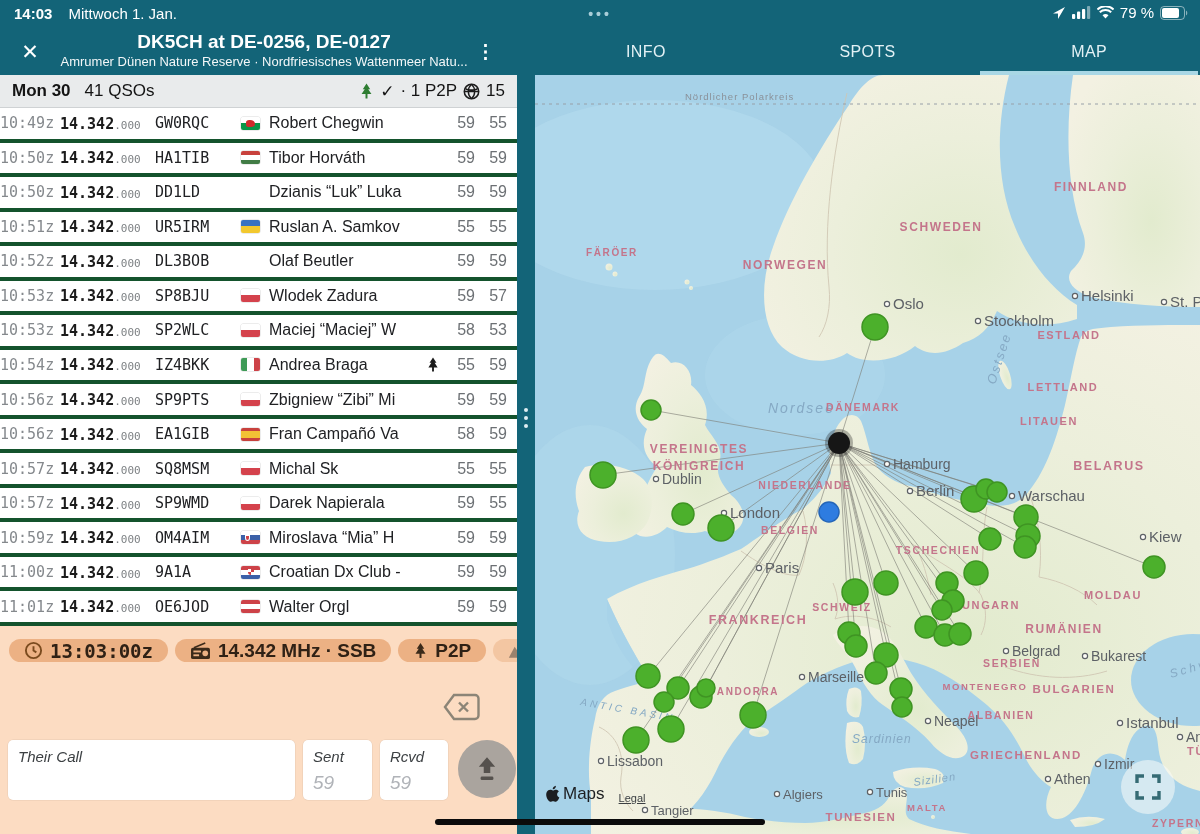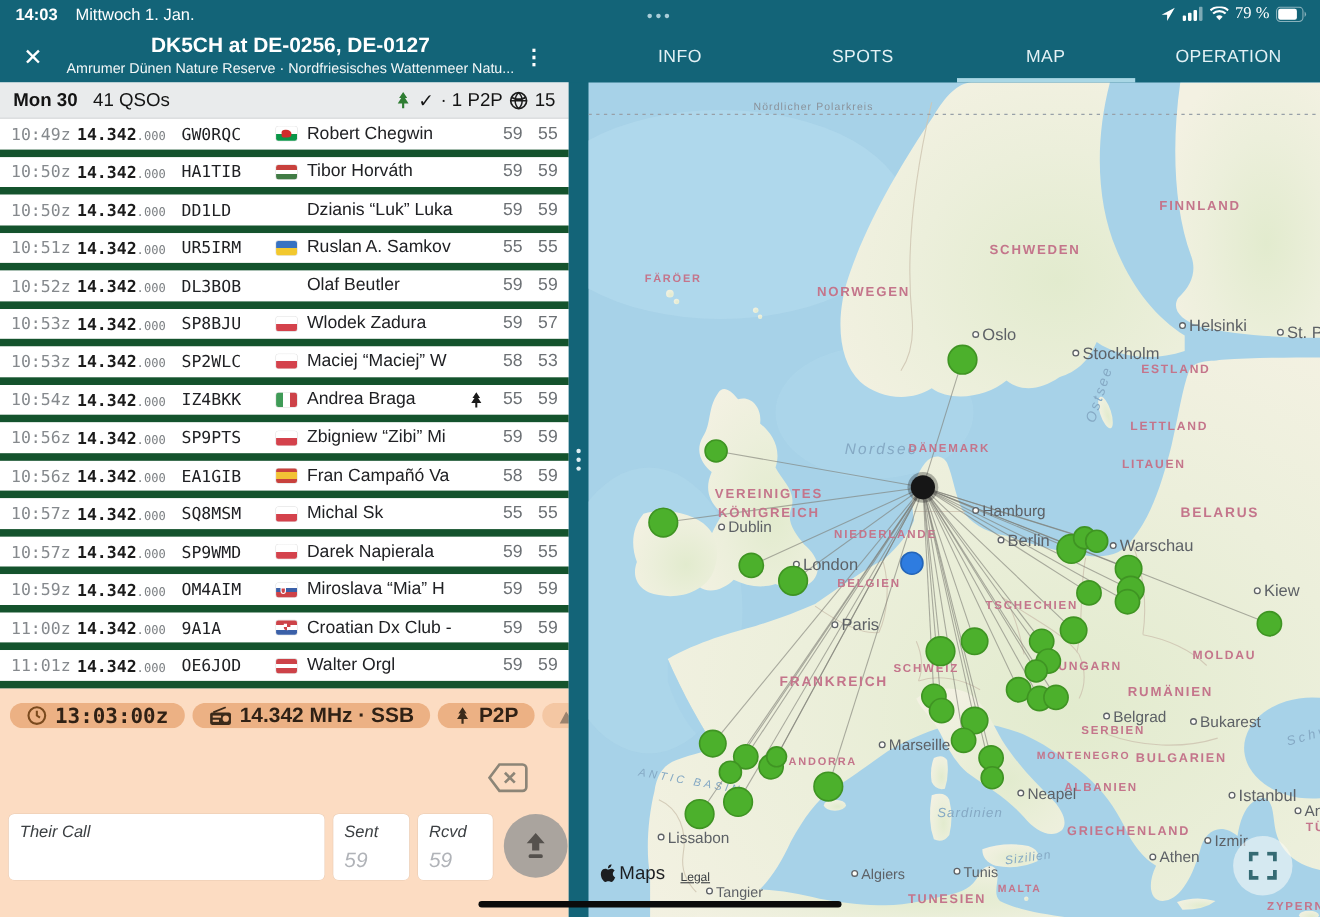--- a/index.html
+++ b/index.html
@@ -5,21 +5,21 @@
   html,body{margin:0;padding:0;background:#222;}
   *{box-sizing:border-box;}
   .screen{position:relative;width:1200px;height:834px;background:#136478;overflow:hidden;
           font-family:"Liberation Sans",sans-serif;-webkit-font-smoothing:antialiased;}
   
   .statusbar{position:absolute;left:0;top:0;width:1200px;height:28px;color:#fff;}
   .sb-left{position:absolute;left:14px;top:5px;font-size:15px;}
   .sb-time{font-weight:700;margin-right:12px;}
   .sb-center{position:absolute;left:0;right:0;top:6px;text-align:center;color:#a9cdd8;
              font-size:14px;letter-spacing:3px;font-weight:700;}
-  .sb-right{position:absolute;right:12px;top:4px;display:flex;align-items:center;gap:6px;font-family:Liberation Serif, serif;}
+  .sb-right{position:absolute;right:12px;top:4px;display:flex;align-items:center;gap:6px;}
   .sb-right svg{display:block;}
   .sb-batt-txt{font-size:15px;}
   
   .header{position:absolute;left:0;top:28px;width:1200px;height:47px;}
   .header-left{position:absolute;left:0;top:0;width:517px;height:47px;}
   .close-btn{position:absolute;left:16px;top:10px;width:28px;height:28px;color:#fff;font-size:21px;
              display:flex;align-items:center;justify-content:center;cursor:pointer;}
   .title-wrap{position:absolute;left:54px;top:2px;width:420px;text-align:center;color:#fff;}
   .title{font-size:19px;font-weight:700;line-height:24px;}
   .subtitle{font-size:13px;line-height:16px;opacity:.95;white-space:nowrap;overflow:hidden;}
@@ -34,21 +34,21 @@
   .divider{width:18px;height:759px;background:#136478;position:relative;flex:none;}
   .handle{position:absolute;left:50%;top:333px;transform:translateX(-50%);display:flex;flex-direction:column;gap:4px;}
   .handle i{width:4px;height:4px;border-radius:50%;background:#dfeef2;display:block;}
   
   .list-header{height:33px;background:#e9ebec;display:flex;align-items:center;padding:0 12px;
                border-bottom:1px solid #cfd2d4;font-size:17px;color:#141414;}
   .lh-day{font-weight:700;margin-right:14px;}
   .lh-right{margin-left:auto;display:flex;align-items:center;gap:6px;font-size:17px;}
   .lh-right svg{display:block;}
   #qso-list{height:518px;display:flex;flex-direction:column;}
-  .row{flex:1;display:flex;align-items:center;border-bottom:7px solid #14532d;padding-left:10px;
+  .row{flex:1;display:flex;align-items:center;border-bottom:4px solid #14532d;
        font-size:16px;color:#202124;background:#fff;}
   .c-time{width:60px;font-family:"DejaVu Sans Mono",monospace;font-size:15px;color:#85898d;flex:none;}
   .c-freq{width:95px;flex:none;font-family:"DejaVu Sans Mono",monospace;}
   .c-freq b{font-size:15px;color:#1b1b1b;}
   .c-freq small{font-size:11px;color:#7d8184;}
   .c-call{width:86px;flex:none;font-family:"DejaVu Sans Mono",monospace;font-size:15px;}
   .c-flag{width:28px;flex:none;}
   .flag{width:19px;height:13px;border-radius:2px;display:block;position:relative;box-shadow:0 0 0 .5px rgba(0,0,0,.15);}
   .flag i{position:absolute;display:block;}
   .f-wales{background:linear-gradient(180deg,#fff 50%,#0a9648 50%);}
@@ -147,21 +147,20 @@
       <div class="title-wrap">
         <div class="title">DK5CH at DE-0256, DE-0127</div>
         <div class="subtitle">Amrumer Dünen Nature Reserve · Nordfriesisches Wattenmeer Natu...</div>
       </div>
       <div class="kebab">⋮</div>
     </div>
     <div class="tabs" id="tabs">
         <div class="tab">INFO</div>
         <div class="tab">SPOTS</div>
         <div class="tab active">MAP</div>
-        <div class="tab">OPERATION</div>
       </div>
   </div>
 
   <div class="content">
 
     <div class="panel">
       <div class="list-header">
         <span class="lh-day">Mon 30</span>
         <span>41 QSOs</span>
         <span class="lh-right">

